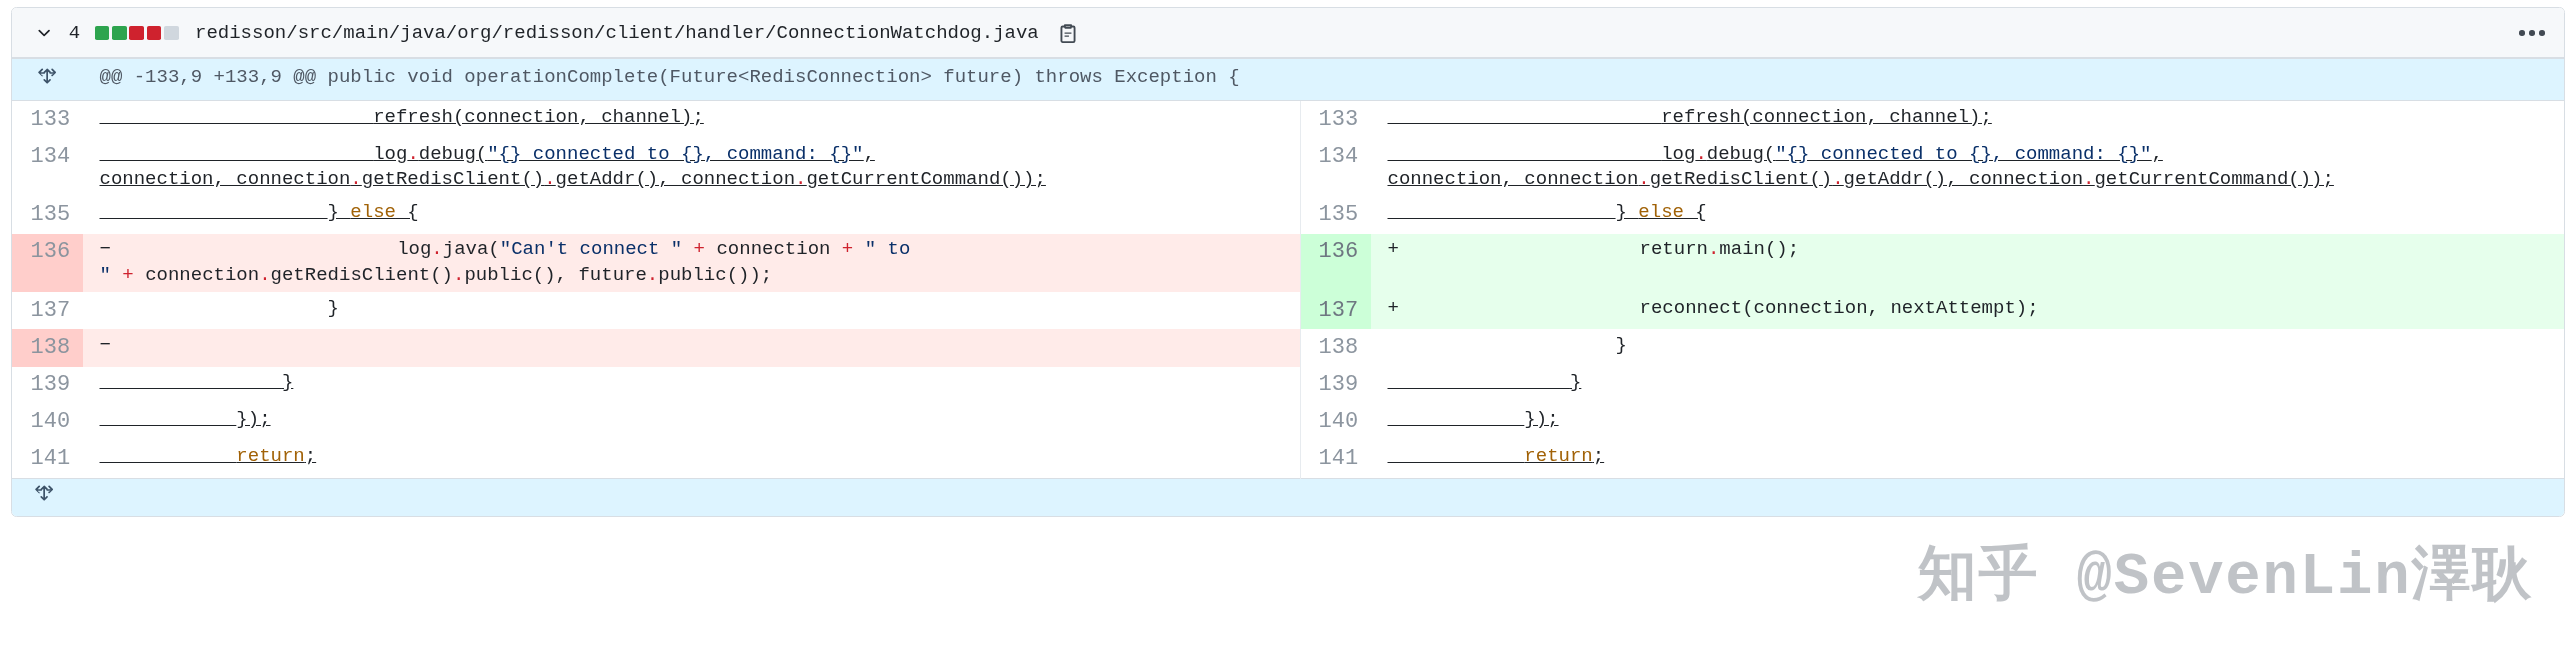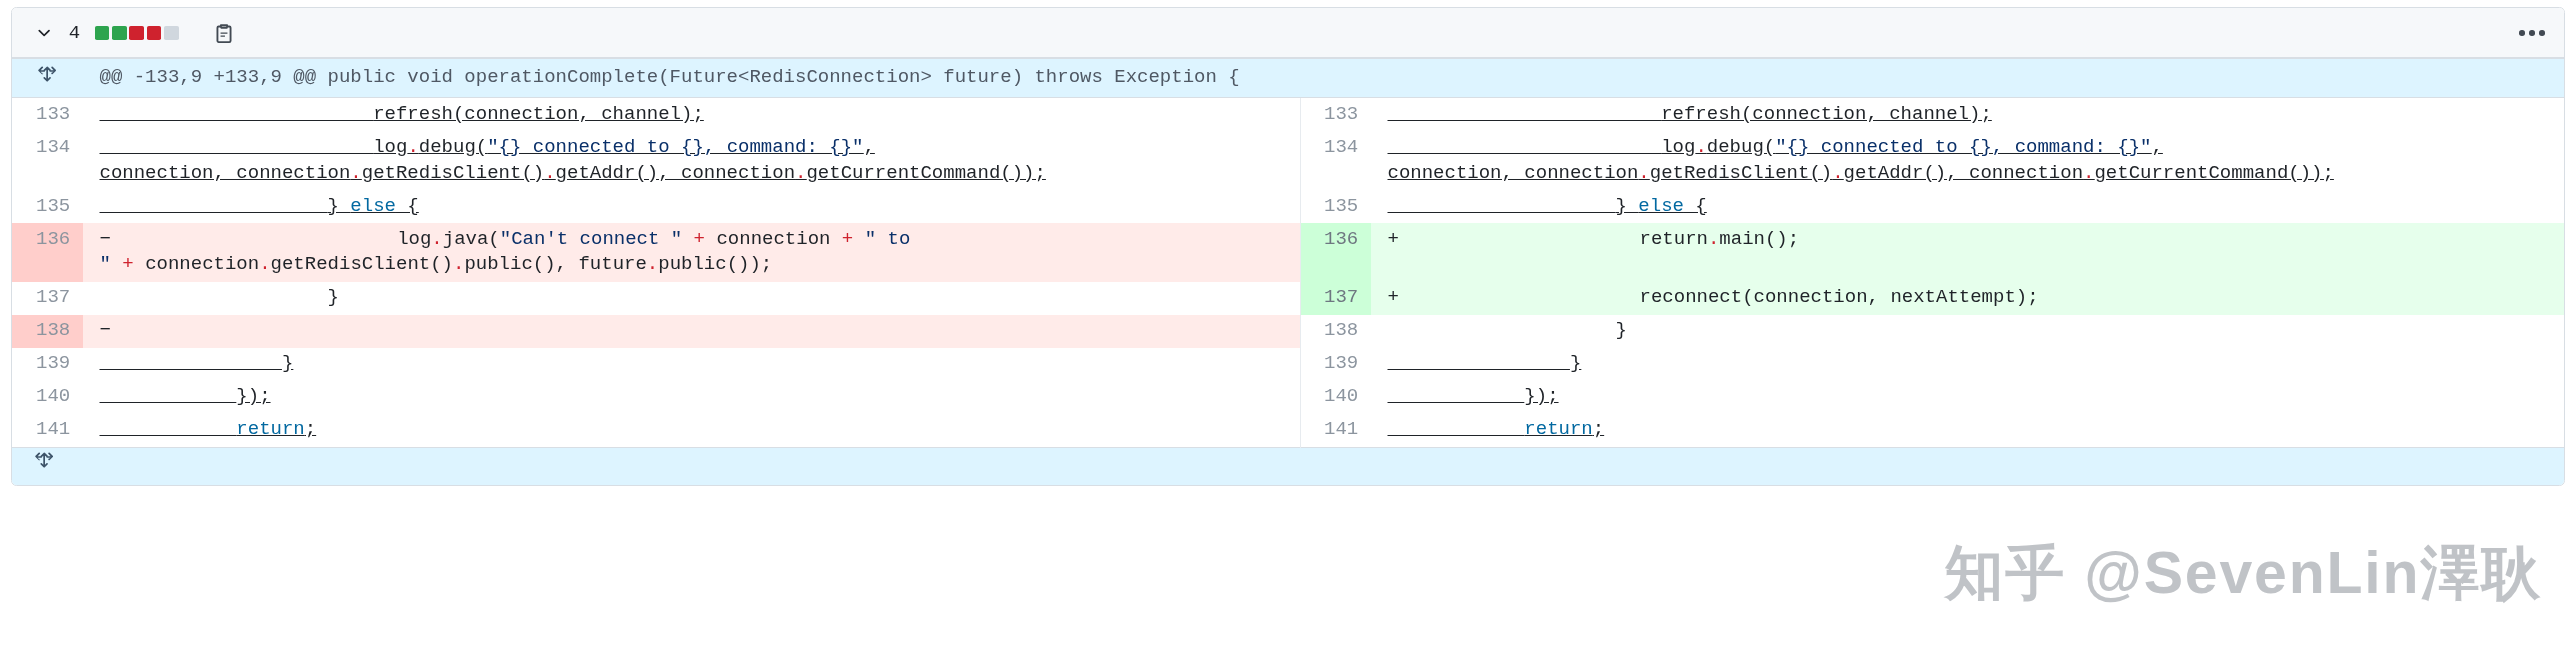--- a/index.html
+++ b/index.html
@@ -101,21 +101,21 @@
 
   col.num  { width: 71px; }
   col.code { width: 1217px; }
 
   td.num {
     text-align: right;
     padding: 3.7px 12.8px 3.7px 5.5px;
     color: #8c959f;
     background: #ffffff;
     user-select: none;
-    font-size: 19px;
+    font-size: 22px;
     white-space: nowrap;
   }
   td.code {
     padding: 3.7px 9.1px 3.7px 16.5px;
     color: #1f2328;
     background: #ffffff;
     white-space: pre-wrap;
     word-break: break-word;
     position: relative;
   }
@@ -150,38 +150,38 @@
   td.code.add { background: #e6ffec; }
 
   .marker {
     display: inline-block;
     width: 24px;
     color: #1f2328;
   }
 
   
   .s-str { color: #0a3069; }
-  .s-kw  { color: #0369a1; }
+  .s-kw  { color: #a16207; }
   .s-op  { color: #cf222e; }
   .s-dot { color: #cf222e; }
 
   
   tr.foot td {
     background: #ddf4ff;
     border-top: 0.9px solid #d8dee4;
     height: 38px;
   }
   tr.foot td.num { color: #3d5369; text-align: center; }
 
   
   .watermark {
     position: absolute;
-    right: 34px;
+    right: 43px;
     bottom: 51px;
-    font-family: Liberation Sans, sans-serif;
+    font-family: Liberation Mono, monospace;
     font-size: 59px;
     font-weight: 700;
     color: rgba(140,146,153,0.55);
     letter-spacing: 1.8px;
     pointer-events: none;
     white-space: nowrap;
   }
 </style>
 </head>
 <body>
@@ -199,20 +199,21 @@
       <span class="change-count">4</span>
 
       <span class="diffstat" id="diffstat">
           <span style="background: rgb(45, 164, 78);"></span>
           <span style="background: rgb(45, 164, 78);"></span>
           <span style="background: rgb(207, 34, 46);"></span>
           <span style="background: rgb(207, 34, 46);"></span>
           <span style="background: rgb(208, 215, 222);"></span>
         </span>
 
+      <span class="file-path">redisson/src/main/java/org/redisson/client/handler/ConnectionWatchdog.java</span>
 
       <div class="copy-btn">
         <svg width="20" height="20" viewBox="0 0 16 16" fill="currentColor">
           <path d="M10.5 1h-5a.75.75 0 0 0-.75.75V2H3.75A1.75 1.75 0 0 0 2 3.75v10.5c0 .966.784 1.75 1.75 1.75h8.5A1.75 1.75 0 0 0 14 14.25V3.75A1.75 1.75 0 0 0 12.25 2H11.25v-.25A.75.75 0 0 0 10.5 1Zm-4.25 1.5h3.5V3h-3.5v-.5ZM3.75 3.5H5v.25c0 .414.336.75.75.75h4.5a.75.75 0 0 0 .75-.75V3.5h1.25a.25.25 0 0 1 .25.25v10.5a.25.25 0 0 1-.25.25h-8.5a.25.25 0 0 1-.25-.25V3.75a.25.25 0 0 1 .25-.25Z"></path>
           <path d="M5.25 7.5h5.5v1h-5.5v-1Zm0 2.5h3.5v1h-3.5v-1Z"></path>
         </svg>
       </div>
 
       <div class="header-spacer"></div>
 

